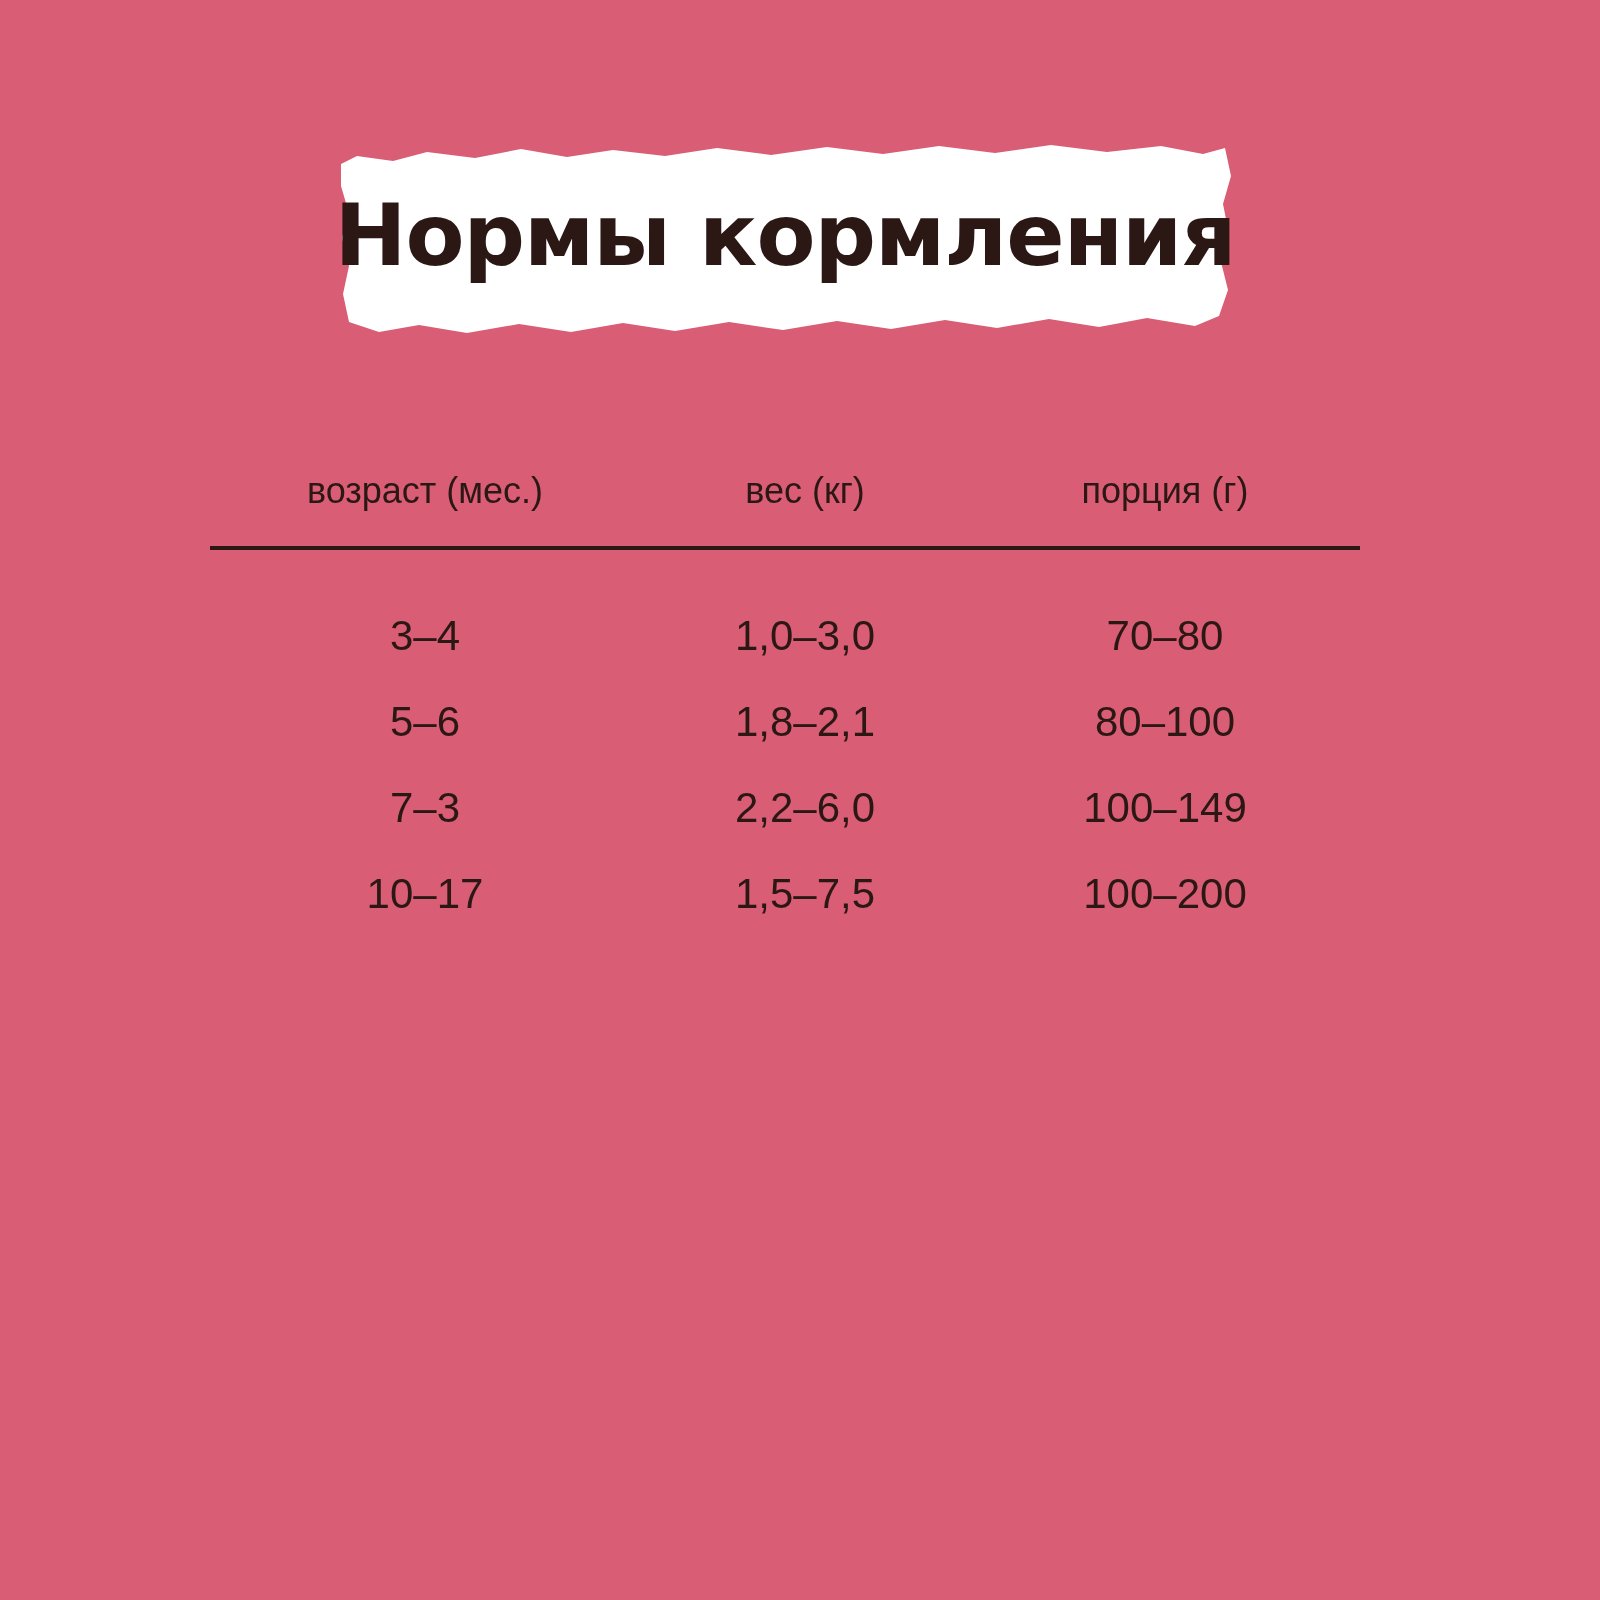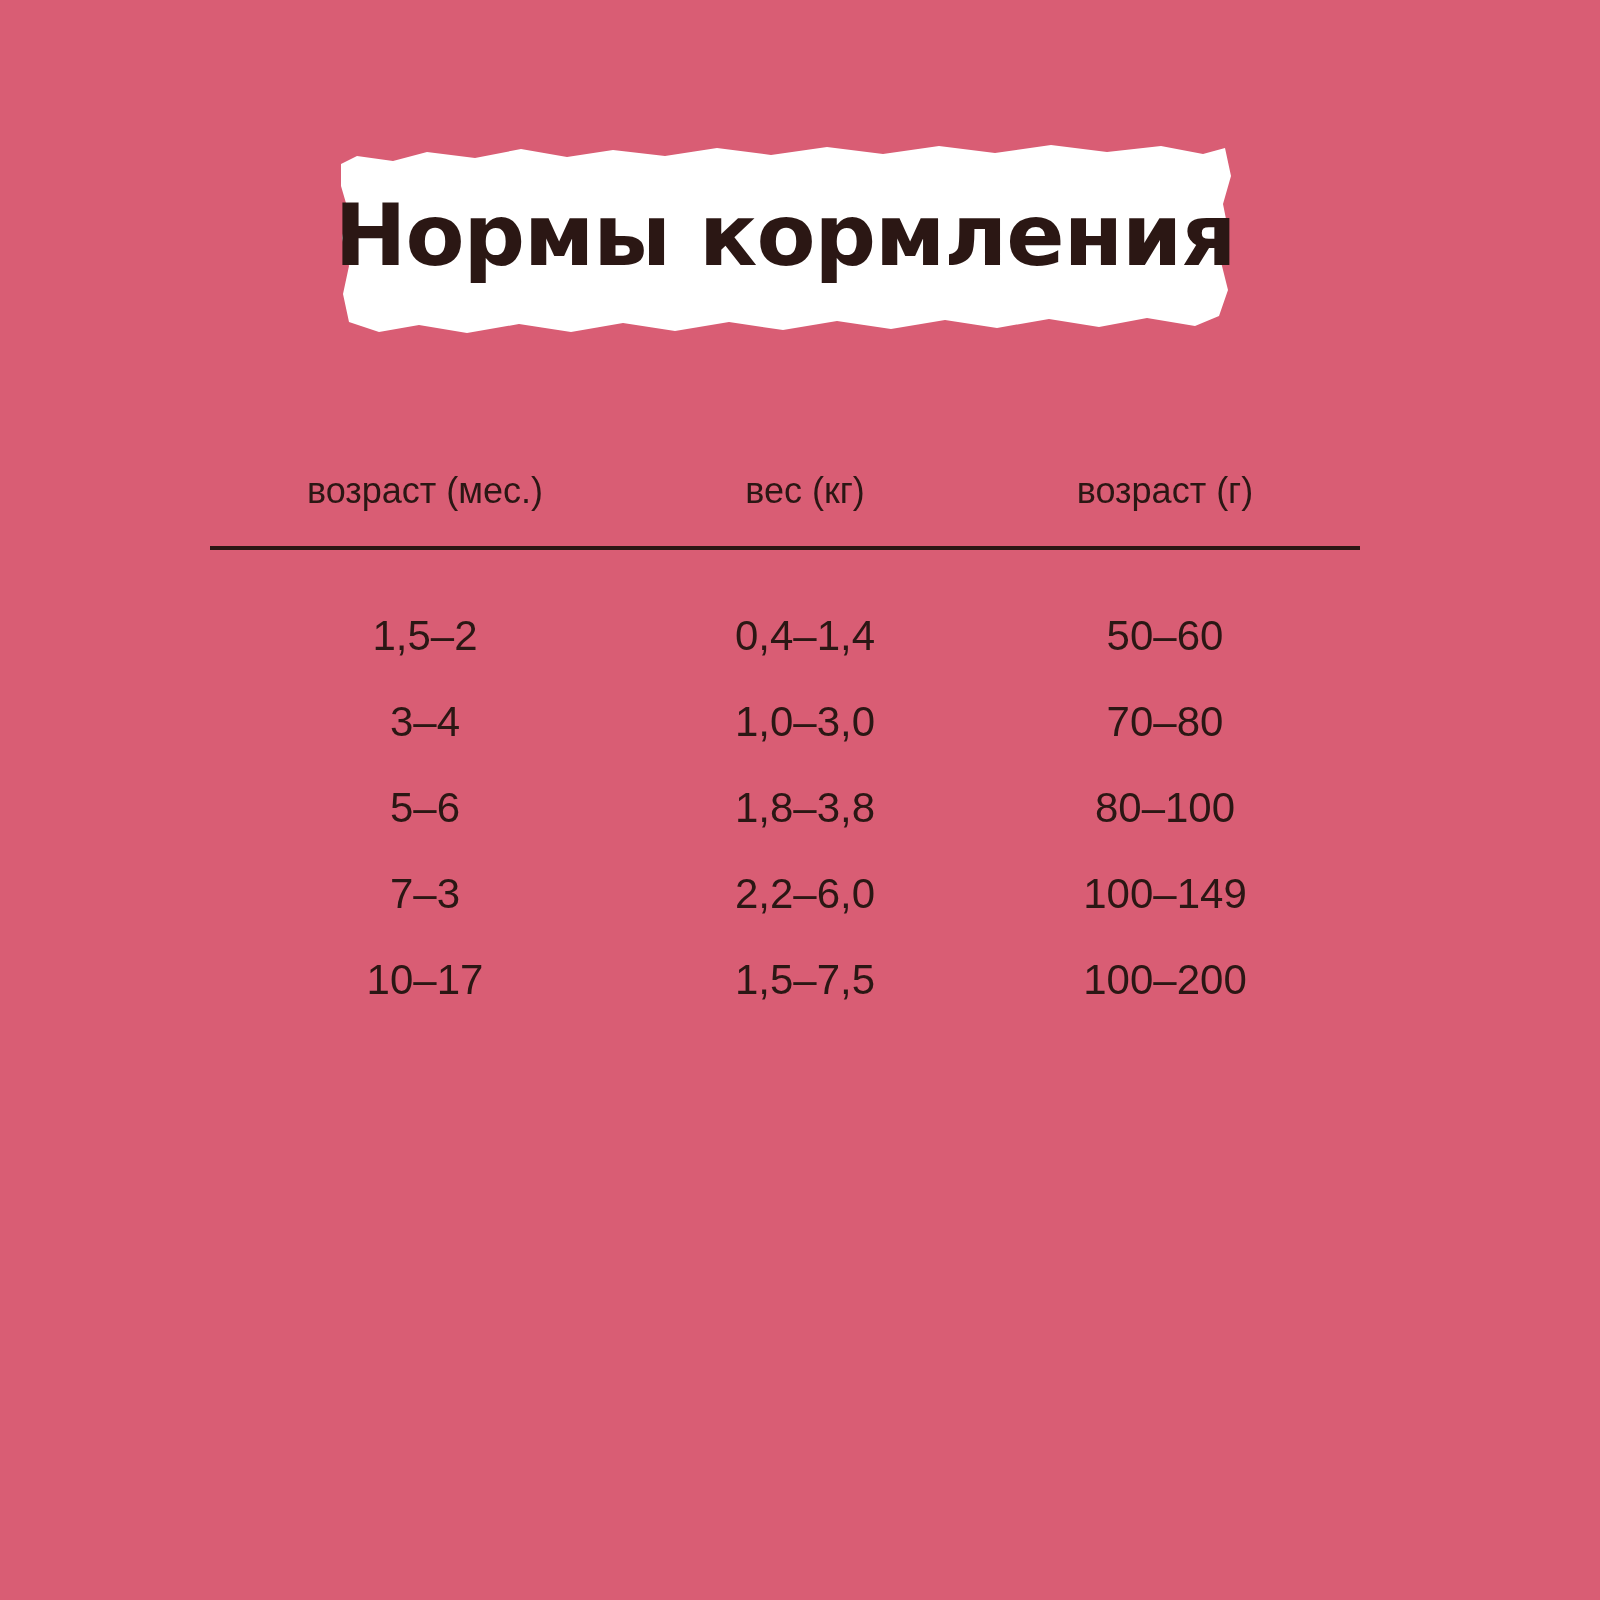--- a/index.html
+++ b/index.html
@@ -106,37 +106,32 @@
     <table class="feeding">
       <colgroup>
           <col class="c1">
           <col class="c2">
           <col class="c3">
         </colgroup>
       <thead>
         <tr>
           <th>возраст (мес.)</th>
           <th>вес (кг)</th>
-          <th>возраст (г)</th>
+          <th>порция (г)</th>
         </tr>
       </thead>
       <tbody>
-        <tr>
-          <td>1,5–2</td>
-          <td>0,4–1,4</td>
-          <td>50–60</td>
-        </tr>
         <tr>
           <td>3–4</td>
           <td>1,0–3,0</td>
           <td>70–80</td>
         </tr>
         <tr>
           <td>5–6</td>
-          <td>1,8–3,8</td>
+          <td>1,8–2,1</td>
           <td>80–100</td>
         </tr>
         <tr>
           <td>7–3</td>
           <td>2,2–6,0</td>
           <td>100–149</td>
         </tr>
         <tr>
           <td>10–17</td>
           <td>1,5–7,5</td>

